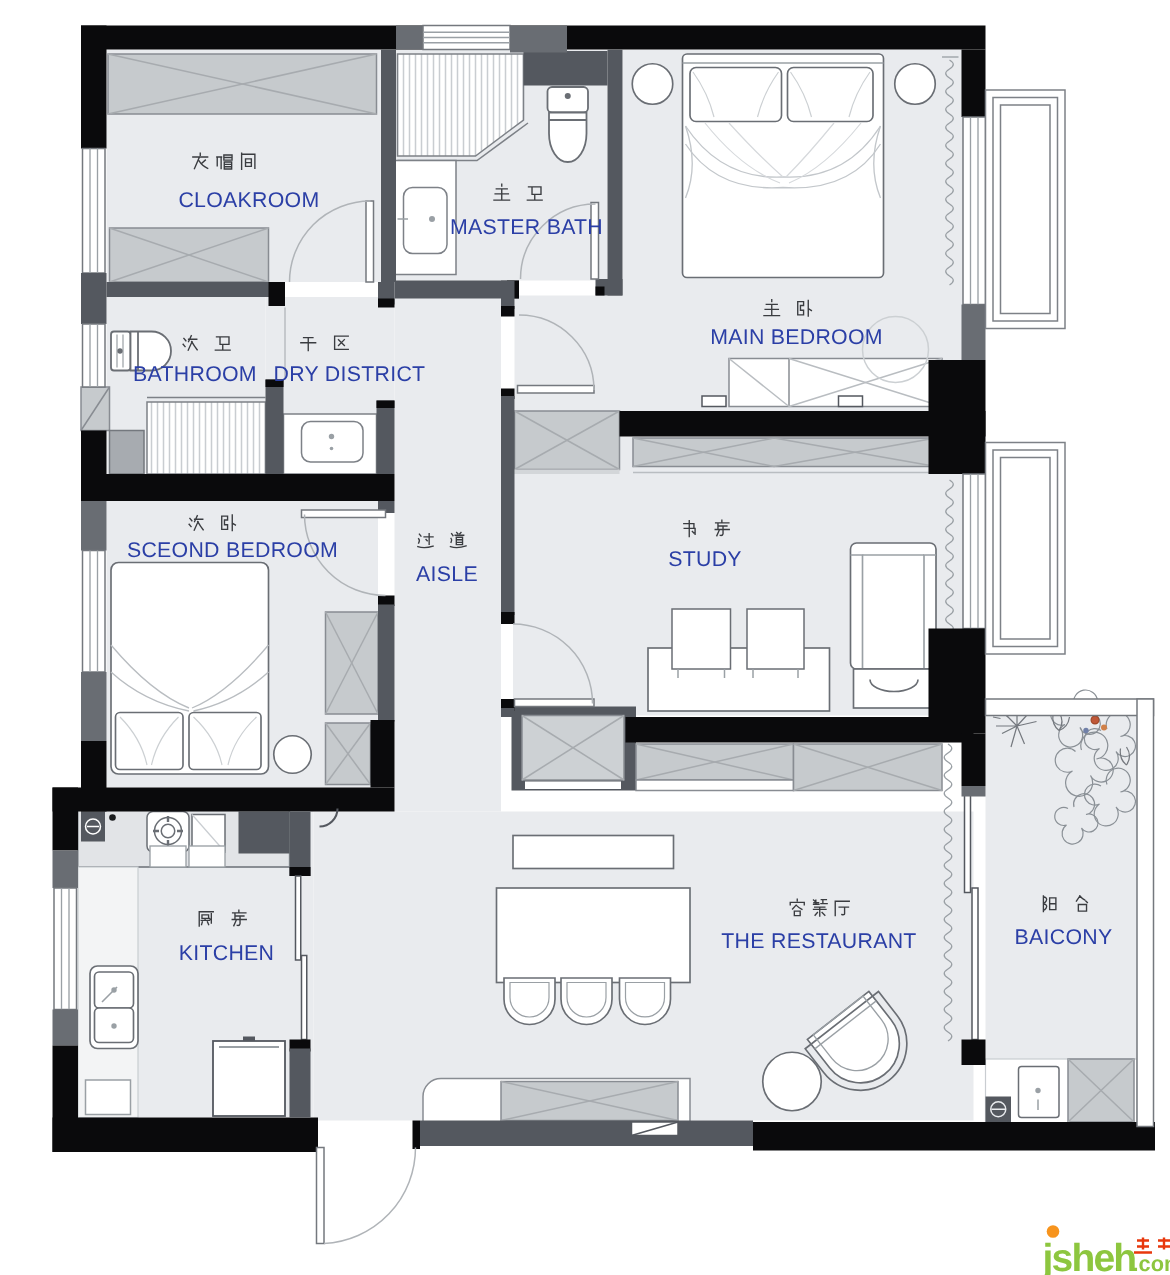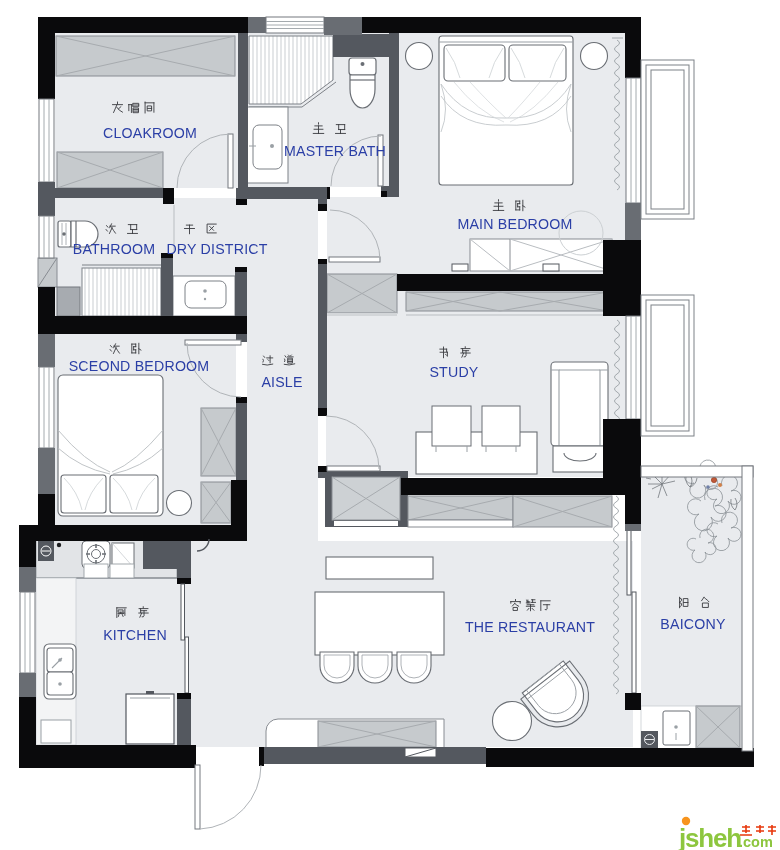--- a/index.html
+++ b/index.html
@@ -1,16 +1,16 @@
 <!DOCTYPE html>
 <html><head>
 <meta charset="utf-8">
 <style>
   html,body{margin:0;padding:0;background:#fff;}
-  #plan{width:704px;height:850px;position:relative;font-family:"Liberation Sans",sans-serif;}
+  #plan{width:704px;height:850px;position:relative;font-family:"Liberation Sans",sans-serif;padding-left:16px;}
   text{font-family:"Liberation Sans",sans-serif;}
   .en{fill:#2b3fa6;font-size:14.2px;letter-spacing:0.2px;}
   .cjk{stroke:#3a3c40;stroke-width:7;fill:none;stroke-linecap:square;}
 </style>
 </head>
 <body>
 <div id="plan">
 <svg width="780" height="850" viewBox="0 0 780 850" xmlns="http://www.w3.org/2000/svg">
 <defs>
   <pattern id="vhatch" width="4" height="8" patternUnits="userSpaceOnUse">

